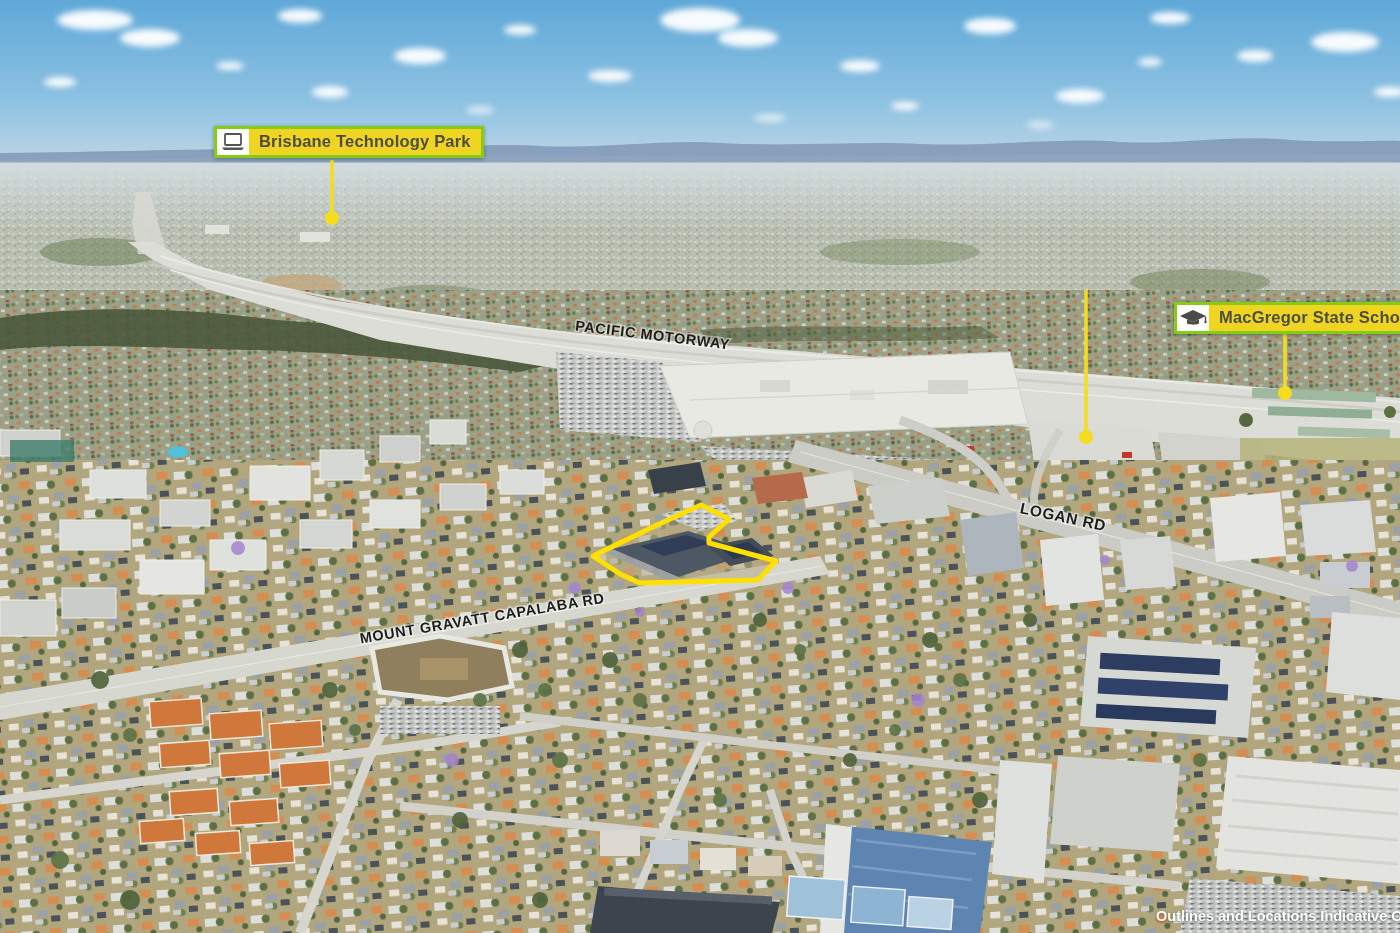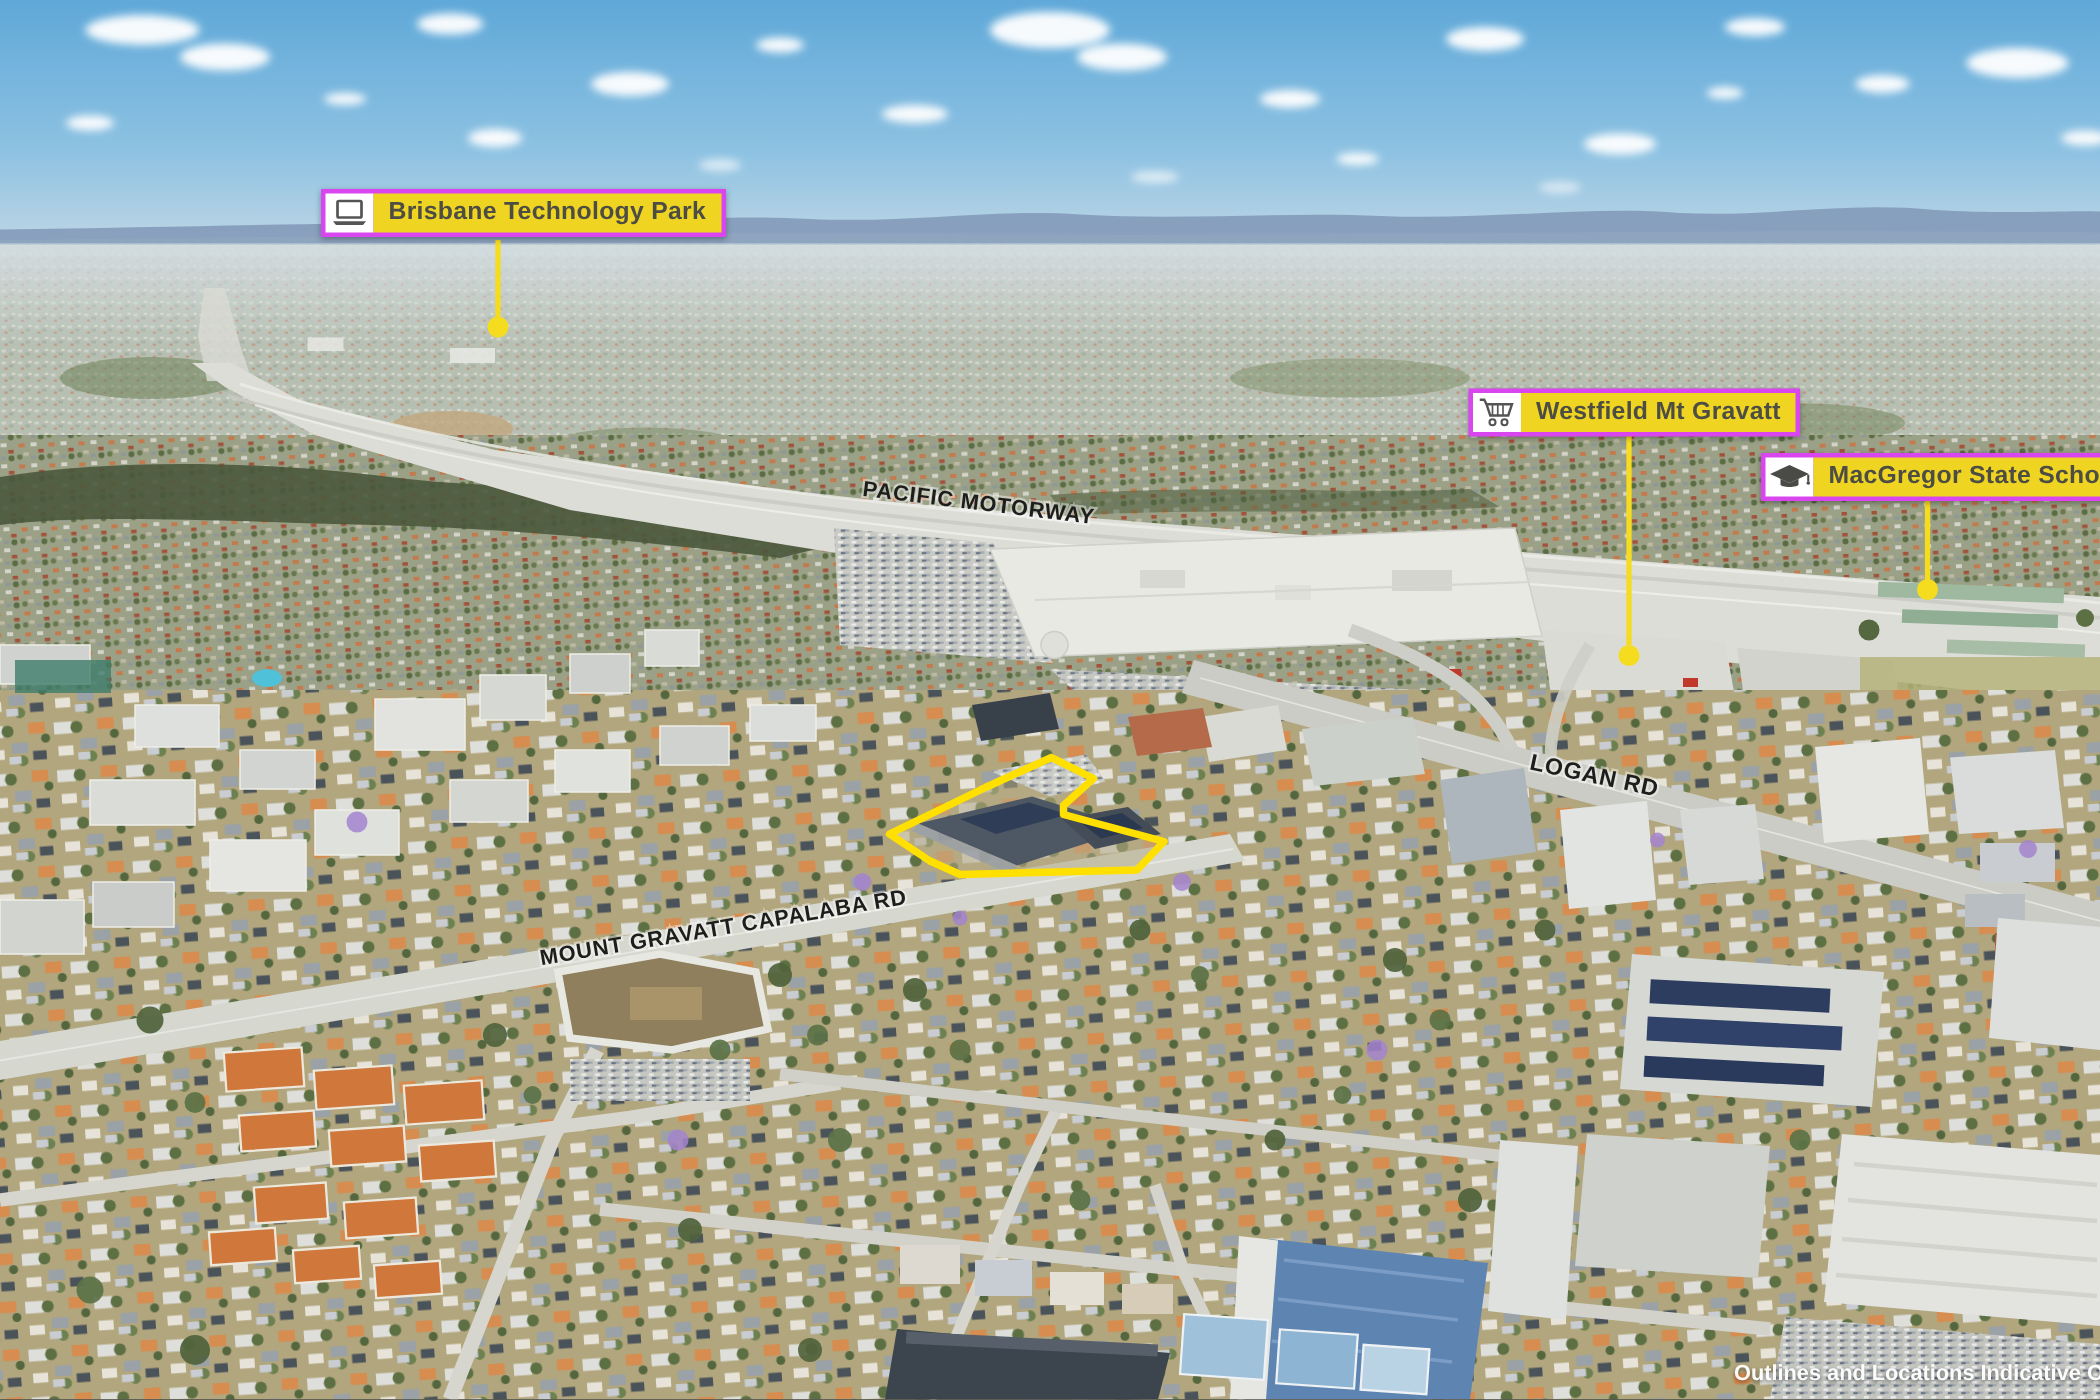--- a/index.html
+++ b/index.html
@@ -4,21 +4,21 @@
 <style>
   html,body{margin:0;padding:0;background:#222;}
   #stage{
     position:relative;width:1400px;height:933px;overflow:hidden;
     font-family:"Liberation Sans",sans-serif;
     background:#9ba186;
   }
   #scene{position:absolute;left:0;top:0;width:1400px;height:933px;display:block;}
   .callout{
     position:absolute;display:inline-flex;align-items:stretch;
-    background:#d946ef;padding:3px;box-shadow:0 1px 4px rgba(0,0,0,.35);
+    background:#84cc16;padding:3px;box-shadow:0 1px 4px rgba(0,0,0,.35);
     white-space:nowrap;
   }
   .callout .icn{
     width:32px;display:flex;align-items:center;justify-content:center;background:#fff;
   }
   .callout .txt{
     display:flex;align-items:center;padding:3px 10px 4px 10px;
     font-size:16.5px;font-weight:700;letter-spacing:.2px;
   }
   .roadlabel{
@@ -350,32 +350,20 @@
   <div class="callout" style="left:214px;top:126px;">
     <span class="icn">
       <svg width="26" height="20" viewBox="0 0 26 20">
         <rect x="5" y="2" width="16" height="11" rx="1" fill="none" stroke="#555" stroke-width="1.8"></rect>
         <path d="M2 15.5 H24 L22 18 H4 Z" fill="#555"></path>
       </svg>
     </span>
     <span class="txt" style="background:#EFD522;color:#4D4D44;">Brisbane Technology Park</span>
   </div>
 
-  <div class="callout" style="left:979px;top:259px;">
-    <span class="icn">
-      <svg width="26" height="22" viewBox="0 0 26 22">
-        <path d="M1.5 2.5 H4.5 L6 5.5" stroke="#555" stroke-width="1.6" fill="none"></path>
-        <path d="M6 5.5 H23 L20.5 13 H8.5 Z" stroke="#555" stroke-width="1.6" fill="none"></path>
-        <path d="M10 6 V12.6 M13.5 6 V12.6 M17 6 V12.6" stroke="#555" stroke-width="1.1" fill="none"></path>
-        <circle cx="10" cy="17.5" r="2" stroke="#555" stroke-width="1.4" fill="none"></circle>
-        <circle cx="18" cy="17.5" r="2" stroke="#555" stroke-width="1.4" fill="none"></circle>
-      </svg>
-    </span>
-    <span class="txt" style="background:#EFD522;color:#4D4D44;">Westfield Mt Gravatt</span>
-  </div>
 
   <div class="callout" style="left:1174px;top:302px;">
     <span class="icn">
       <svg width="28" height="20" viewBox="0 0 28 20">
         <polygon points="14,2 27,8 14,14 1,8" fill="#4a4a46"></polygon>
         <path d="M8 11.2 V15 C8 17.2 20 17.2 20 15 V11.2 L14 14 Z" fill="#4a4a46"></path>
         <path d="M26.5 8.5 V13" stroke="#4a4a46" stroke-width="1.4" fill="none"></path>
         <circle cx="26.5" cy="14" r="1.2" fill="#4a4a46"></circle>
       </svg>
     </span>

